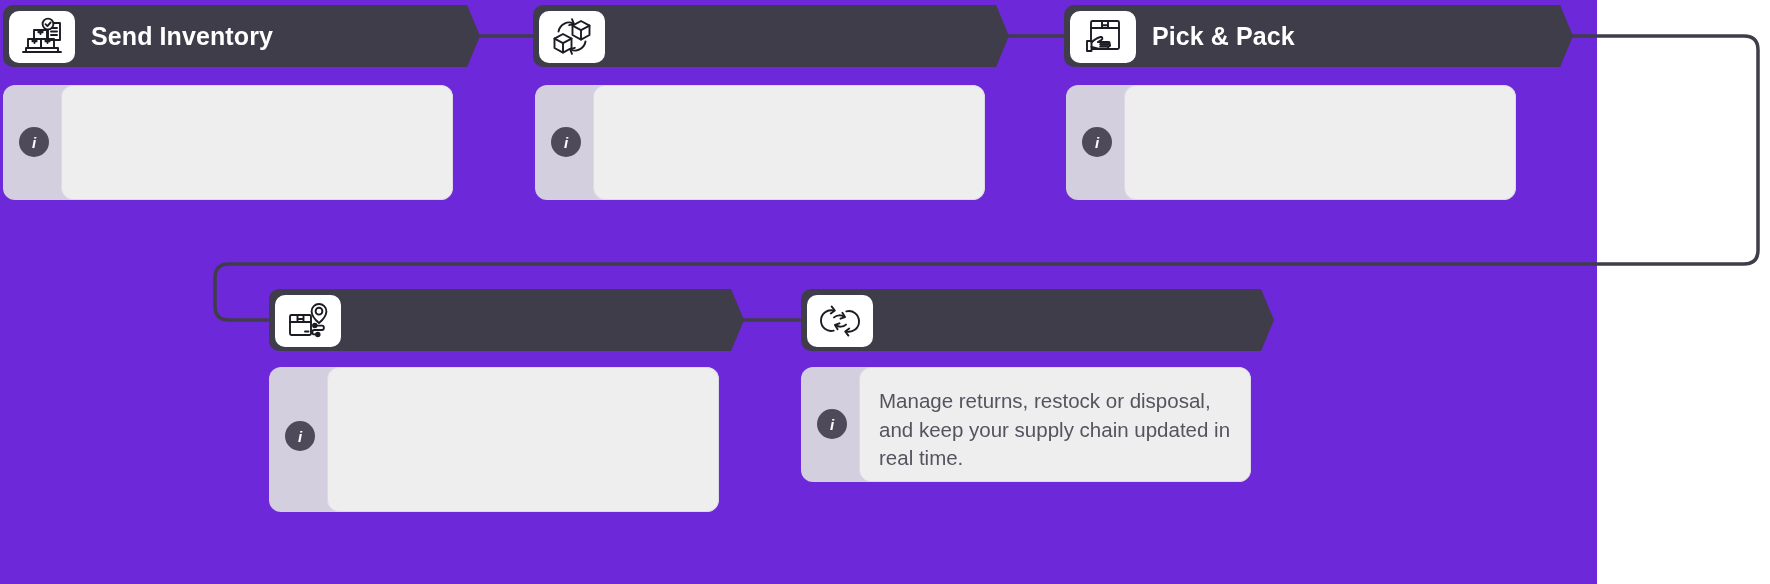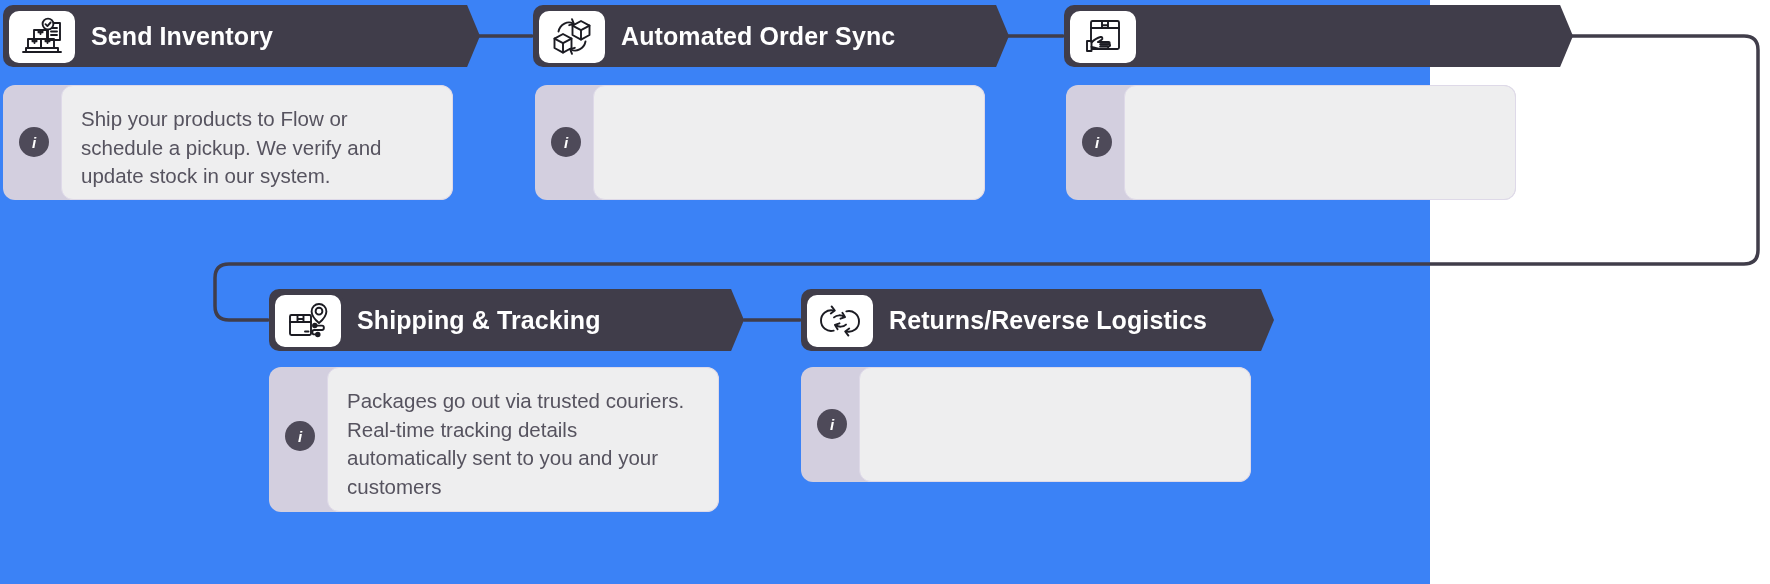--- a/index.html
+++ b/index.html
@@ -11,23 +11,23 @@
   body {
     font-family: "Liberation Sans", sans-serif;
     width: 1770px;
     height: 584px;
     overflow: hidden;
     position: relative;
   }
 
   #flow-canvas {
     position: relative;
-    width: 1430px;
+    width: 1597px;
     height: 584px;
-    background: #3b82f6;
+    background: #6d28d9;
   }
 
   
   .connector-layer {
     position: absolute;
     left: 0;
     top: 0;
     width: 1770px;
     height: 584px;
     pointer-events: none;
@@ -184,21 +184,20 @@
           <path d="M26.5 7.2 l1.9 1.9 l3.2 -3.6"></path>
         </g>
       </svg>
     </div>
     <div class="step-title" style="left:88px;">Send Inventory</div>
   </div>
 
   <div class="desc-card" style="left:3px; top:85px; width:450px; height:115px;">
     <div class="desc-inner"></div>
     <div class="desc-badge" style="top:42px;">i</div>
-    <div class="desc-text">Ship your products to Flow or schedule a pickup. We verify and update stock in our system.</div>
   </div>
 
   <div class="step" style="left:533px; top:5px; width:477px; height:62px;">
     <div class="chevron" style="width:442px;"></div>
     <div class="chevron-point" style="left:442px;"></div>
     <div class="icon-tile">
       <svg width="44" height="40" viewBox="0 0 44 40">
         <g stroke="#1b1b22" stroke-width="1.9" fill="none" stroke-linejoin="round" stroke-linecap="round">
 
           <path d="M31 4 l8.5 4.6 v9.4 l-8.5 4.6 l-8.5 -4.6 v-9.4 z"></path>
@@ -207,21 +206,20 @@
           <path d="M13 17 l8.5 4.6 v9.4 l-8.5 4.6 l-8.5 -4.6 v-9.4 z"></path>
           <path d="M4.5 21.6 l8.5 4.6 l8.5 -4.6 M13 26.2 V35.6"></path>
 
           <path d="M8.5 14.5 C10 7 18 3.5 23 6.5"></path>
           <path d="M22 2.2 l1.9 4.6 l-4.7 1.4"></path>
           <path d="M35.5 24.5 C34 32 26 35.5 21 32.5"></path>
           <path d="M22 36.8 l-1.9 -4.6 l4.7 -1.4"></path>
         </g>
       </svg>
     </div>
-    <div class="step-title" style="left:88px;">Automated Order Sync</div>
   </div>
 
   <div class="desc-card" style="left:535px; top:85px; width:450px; height:115px;">
     <div class="desc-inner"></div>
     <div class="desc-badge" style="top:42px;">i</div>
   </div>
 
   <div class="step" style="left:1064px; top:5px; width:510px; height:62px;">
     <div class="chevron" style="width:475px;"></div>
     <div class="chevron-point" style="left:475px;"></div>
@@ -234,20 +232,21 @@
           <path d="M21 4 v7 M27 4 v7 M21 4 h6 v4.2 h-6z" fill="#fff"></path>
 
           <path d="M6 24 h4.5 v10 H6 z" fill="#fff"></path>
           <path d="M10.5 25.5 c3 -3 6.5 -5 9 -5.5 c1.8 -0.4 2.6 1.6 1.1 2.7 l-3.4 2.4"></path>
           <path d="M17.2 25 h10.4 c1.5 0 1.5 2.2 0 2.2 h-8.2"></path>
           <path d="M19.4 27.2 h8.6 c1.5 0 1.5 2.2 0 2.2 h-8.6"></path>
           <path d="M19.4 29.4 h6.8 c1.5 0 1.5 2.2 0 2.2 h-8.4 c-2.8 0 -5 -1.2 -7.3 -1.8"></path>
         </g>
       </svg>
     </div>
+    <div class="step-title" style="left:88px;">Pick &amp; Pack</div>
   </div>
 
   <div class="desc-card" style="left:1066px; top:85px; width:450px; height:115px;">
     <div class="desc-inner"></div>
     <div class="desc-badge" style="top:42px;">i</div>
   </div>
 
   <div class="step" style="left:269px; top:289px; width:476px; height:62px;">
     <div class="chevron" style="width:441px;"></div>
     <div class="chevron-point" style="left:441px;"></div>
@@ -262,27 +261,25 @@
 
           <path d="M33 3 c4.1 0 7.4 3.3 7.4 7.4 c0 5.2 -7.4 11.6 -7.4 11.6 s-7.4 -6.4 -7.4 -11.6 C25.6 6.3 28.9 3 33 3 z" fill="#fff"></path>
           <circle cx="33" cy="10.2" r="3.4"></circle>
 
           <circle cx="28.8" cy="24.6" r="1.8" fill="#1b1b22"></circle>
           <path d="M30.6 24.6 h5.4 c2.5 0 2.5 4.4 0 4.4 h-7.8 c-2.5 0 -2.5 4.4 0 4.4 h3.4"></path>
           <circle cx="31.8" cy="33.4" r="1.8" fill="#1b1b22"></circle>
         </g>
       </svg>
     </div>
-    <div class="step-title" style="left:88px;">Shipping &amp; Tracking</div>
   </div>
 
   <div class="desc-card" style="left:269px; top:367px; width:450px; height:145px;">
     <div class="desc-inner"></div>
     <div class="desc-badge" style="top:54px;">i</div>
-    <div class="desc-text">Packages go out via trusted couriers. Real-time tracking details automatically sent to you and your customers</div>
   </div>
 
   <div class="step" style="left:801px; top:289px; width:474px; height:62px;">
     <div class="chevron" style="width:439px;"></div>
     <div class="chevron-point" style="left:439px;"></div>
     <div class="icon-tile">
       <svg width="46" height="36" viewBox="0 0 46 36">
         <g stroke="#1b1b22" stroke-width="1.9" fill="none" stroke-linejoin="round" stroke-linecap="round">
 
           <path d="M16.5 7.5 C10 6.2 4 10.8 4 17.6 C4 24.5 10.1 29.2 16.7 27.6"></path>
@@ -291,21 +288,21 @@
           <path d="M29.5 28.5 C36 29.8 42 25.2 42 18.4 C42 11.5 35.9 6.8 29.3 8.4"></path>
           <path d="M31.4 32.6 l-3.2 -4.1 l4 -2.9"></path>
 
           <path d="M17 14.4 C19.8 11.8 24.3 11.6 27.3 14"></path>
           <path d="M25.4 9.8 l2.6 4.3 l-4.5 1.6"></path>
           <path d="M29 21.6 C26.2 24.2 21.7 24.4 18.7 22"></path>
           <path d="M20.6 26.2 l-2.6 -4.3 l4.5 -1.6"></path>
         </g>
       </svg>
     </div>
-    <div class="step-title" style="left:88px;">Returns/Reverse Logistics</div>
   </div>
 
   <div class="desc-card" style="left:801px; top:367px; width:450px; height:115px;">
     <div class="desc-inner"></div>
     <div class="desc-badge" style="top:42px;">i</div>
+    <div class="desc-text">Manage returns, restock or disposal, and keep your supply chain updated in real time.</div>
   </div>
 
 </div>
 
 </body></html>

